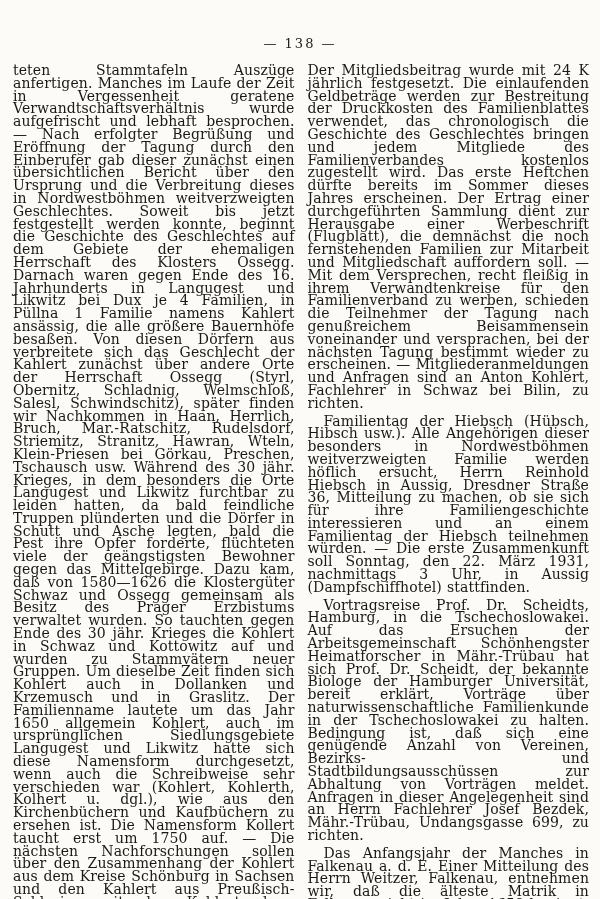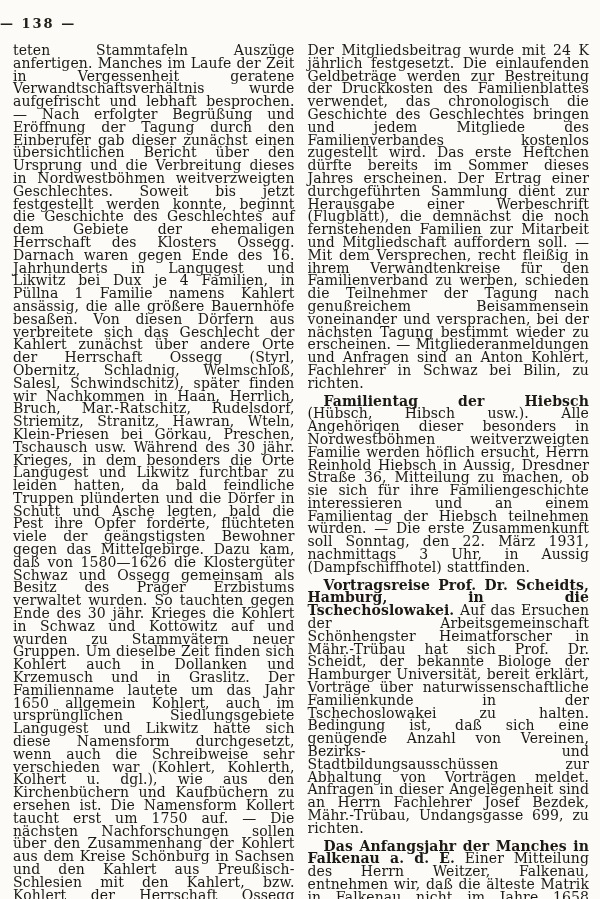--- a/index.html
+++ b/index.html
@@ -12,24 +12,24 @@
     width: 600px;
     height: 899px;
     margin: 0 auto;
     background: #fcfbf7;
     color: #1c1813;
     font-family: "DejaVu Serif", serif;
     overflow: hidden;
     box-sizing: border-box;
   }
   .page-number {
-    text-align: left;
-    padding-top: 16px;
+    text-align: center;
+    padding-top: 36px;
     font-size: 13px;
-    font-weight: bold;
+    font-weight: normal;
     letter-spacing: 2px;
     color: #242019;
   }
   .columns {
     display: flex;
     gap: 13px;
     padding: 13px 11px 0 13px;
     box-sizing: border-box;
   }
   .col {
@@ -43,21 +43,21 @@
   .para {
     margin: 0;
   }
   .para + .para {
     margin-top: 5px;
   }
   .para.indent {
     text-indent: 16px;
   }
   .lead {
-    font-weight: bold;
+    font-weight: normal;
   }
 </style>
 </head>
 <body>
 
 <div class="page">
 
   <div class="page-number">— 138 —</div>
 
   <div class="columns">

